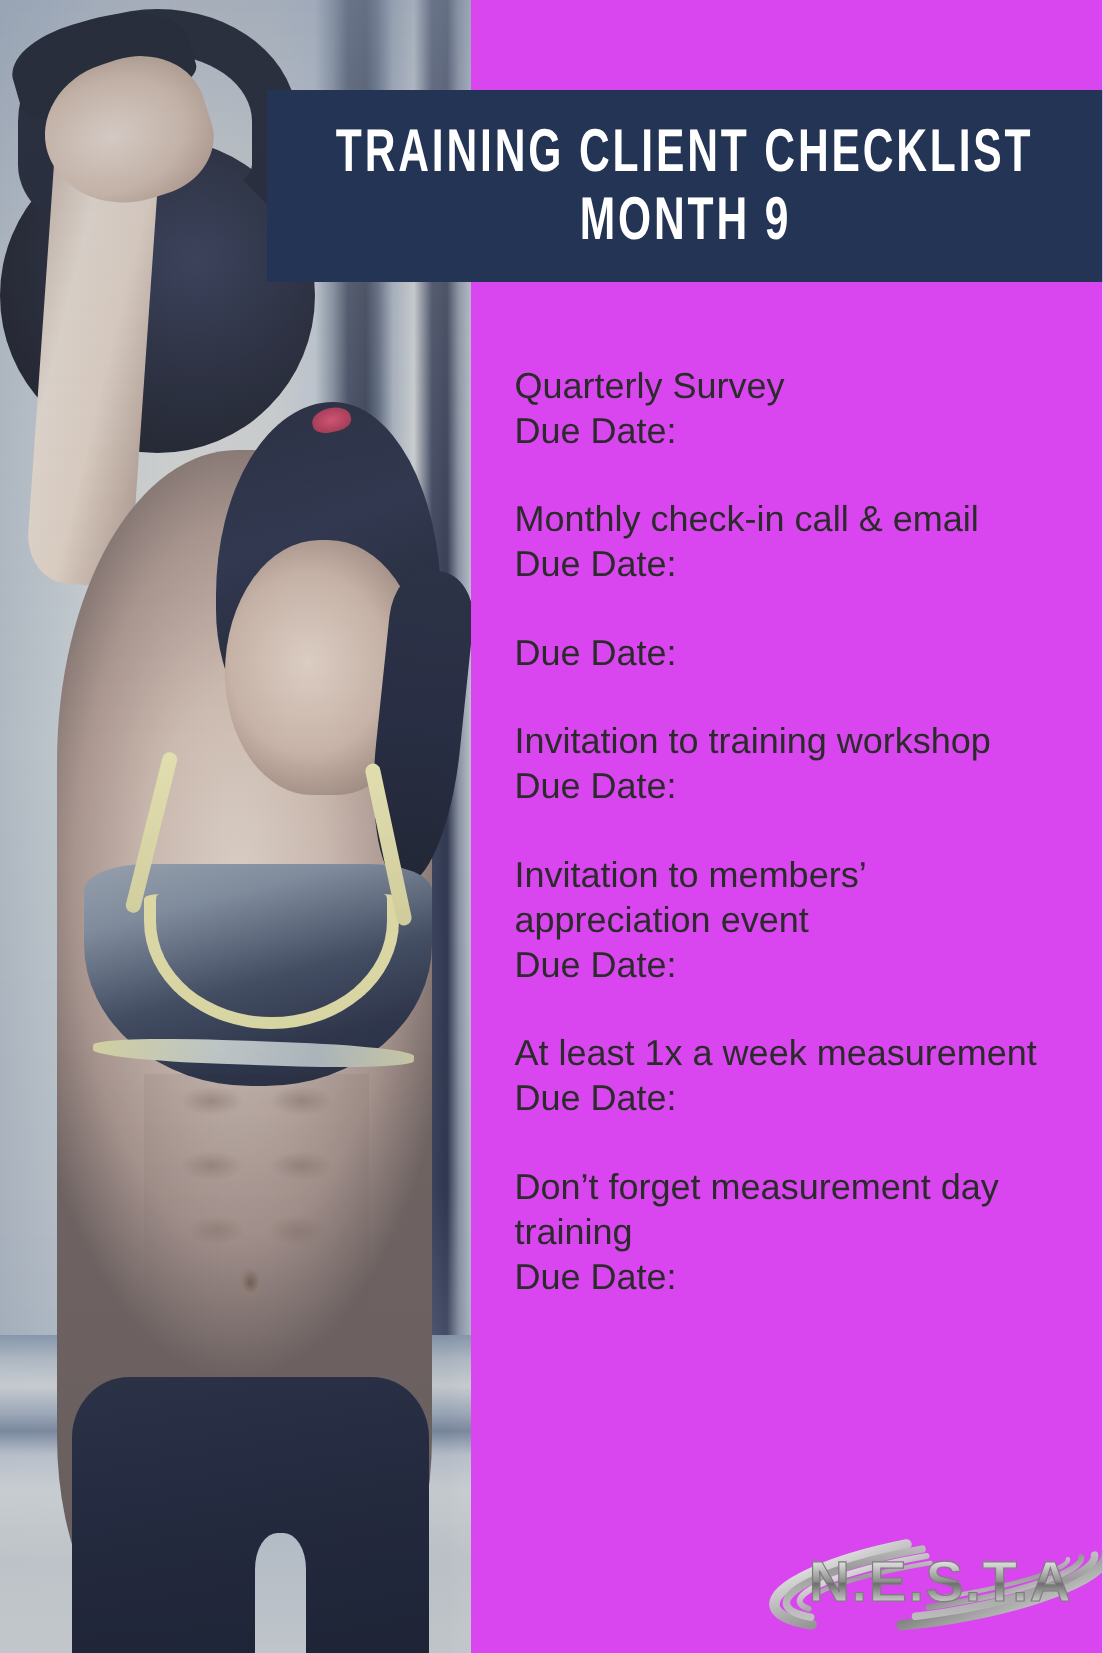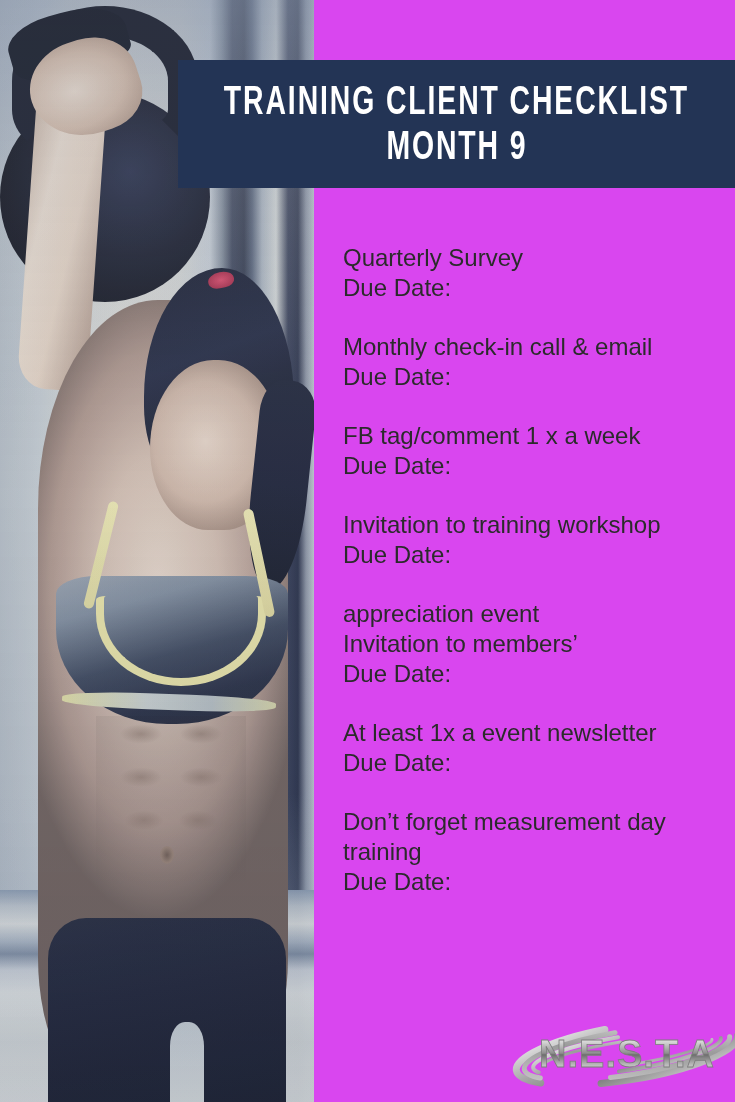--- a/index.html
+++ b/index.html
@@ -361,37 +361,36 @@
       <div class="item-line">Quarterly Survey</div>
       <div class="item-due">Due Date:</div>
     </div>
 
     <div class="item">
       <div class="item-line">Monthly check-in call &amp; email</div>
       <div class="item-due">Due Date:</div>
     </div>
 
     <div class="item">
-      <div class="item-line">FB tag/comment 1 x a week</div>
       <div class="item-due">Due Date:</div>
     </div>
 
     <div class="item">
       <div class="item-line">Invitation to training workshop</div>
       <div class="item-due">Due Date:</div>
     </div>
 
     <div class="item">
+      <div class="item-line">Invitation to members’</div>
       <div class="item-line">appreciation event</div>
-      <div class="item-line">Invitation to members’</div>
-      <div class="item-due">Due Date:</div>
-    </div>
-
-    <div class="item">
-      <div class="item-line">At least 1x a event newsletter</div>
+      <div class="item-due">Due Date:</div>
+    </div>
+
+    <div class="item">
+      <div class="item-line">At least 1x a week measurement</div>
       <div class="item-due">Due Date:</div>
     </div>
 
     <div class="item">
       <div class="item-line">Don’t forget measurement day</div>
       <div class="item-line">training</div>
       <div class="item-due">Due Date:</div>
     </div>
 
   </div>

